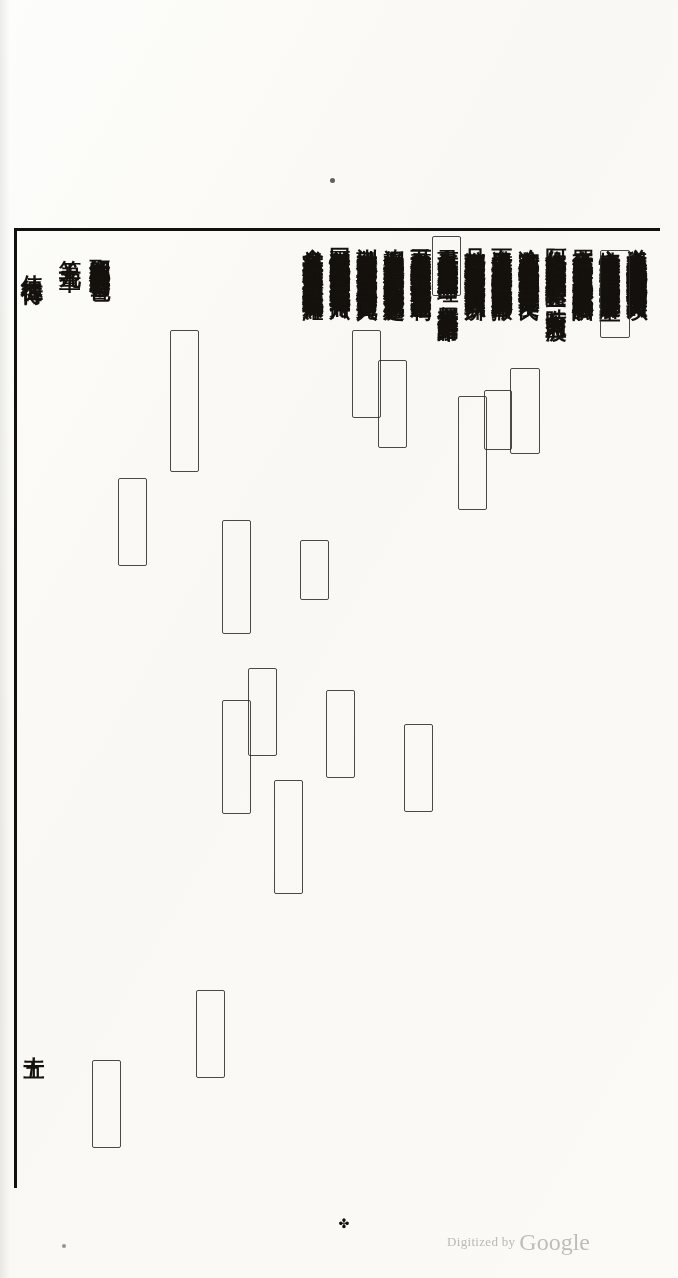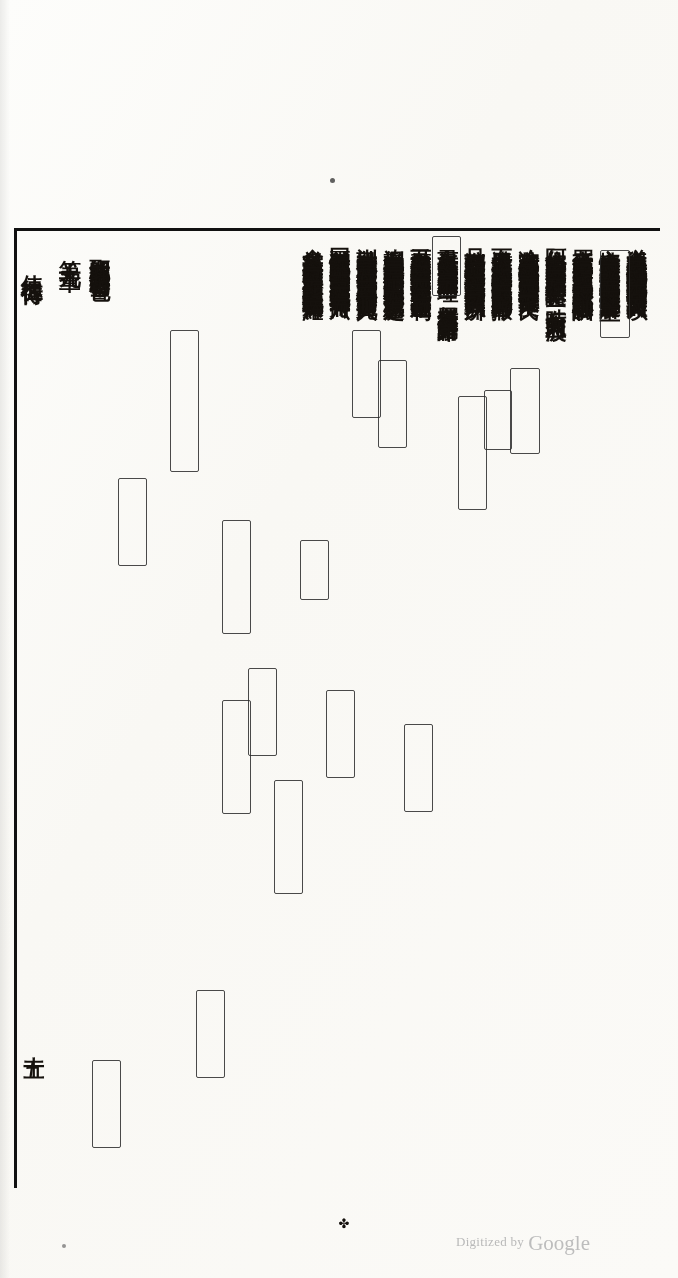--- a/index.html
+++ b/index.html
@@ -160,21 +160,21 @@
     position: absolute;
     right: 88px;
     bottom: 22px;
     font-family: "Liberation Serif", serif;
     color: #b9b9b9;
     font-size: 13px;
     letter-spacing: .3px;
     white-space: nowrap;
   }
   #watermark .gword {
-    font-size: 21px;
+    font-size: 24px;
     letter-spacing: 0px;
     vertical-align: -4px;
     margin-left: 4px;
     color: #bdbdbd;
   }
   
   #edge-shadow {
     position: absolute;
     left: 0; top: 0; bottom: 0;
     width: 10px;

